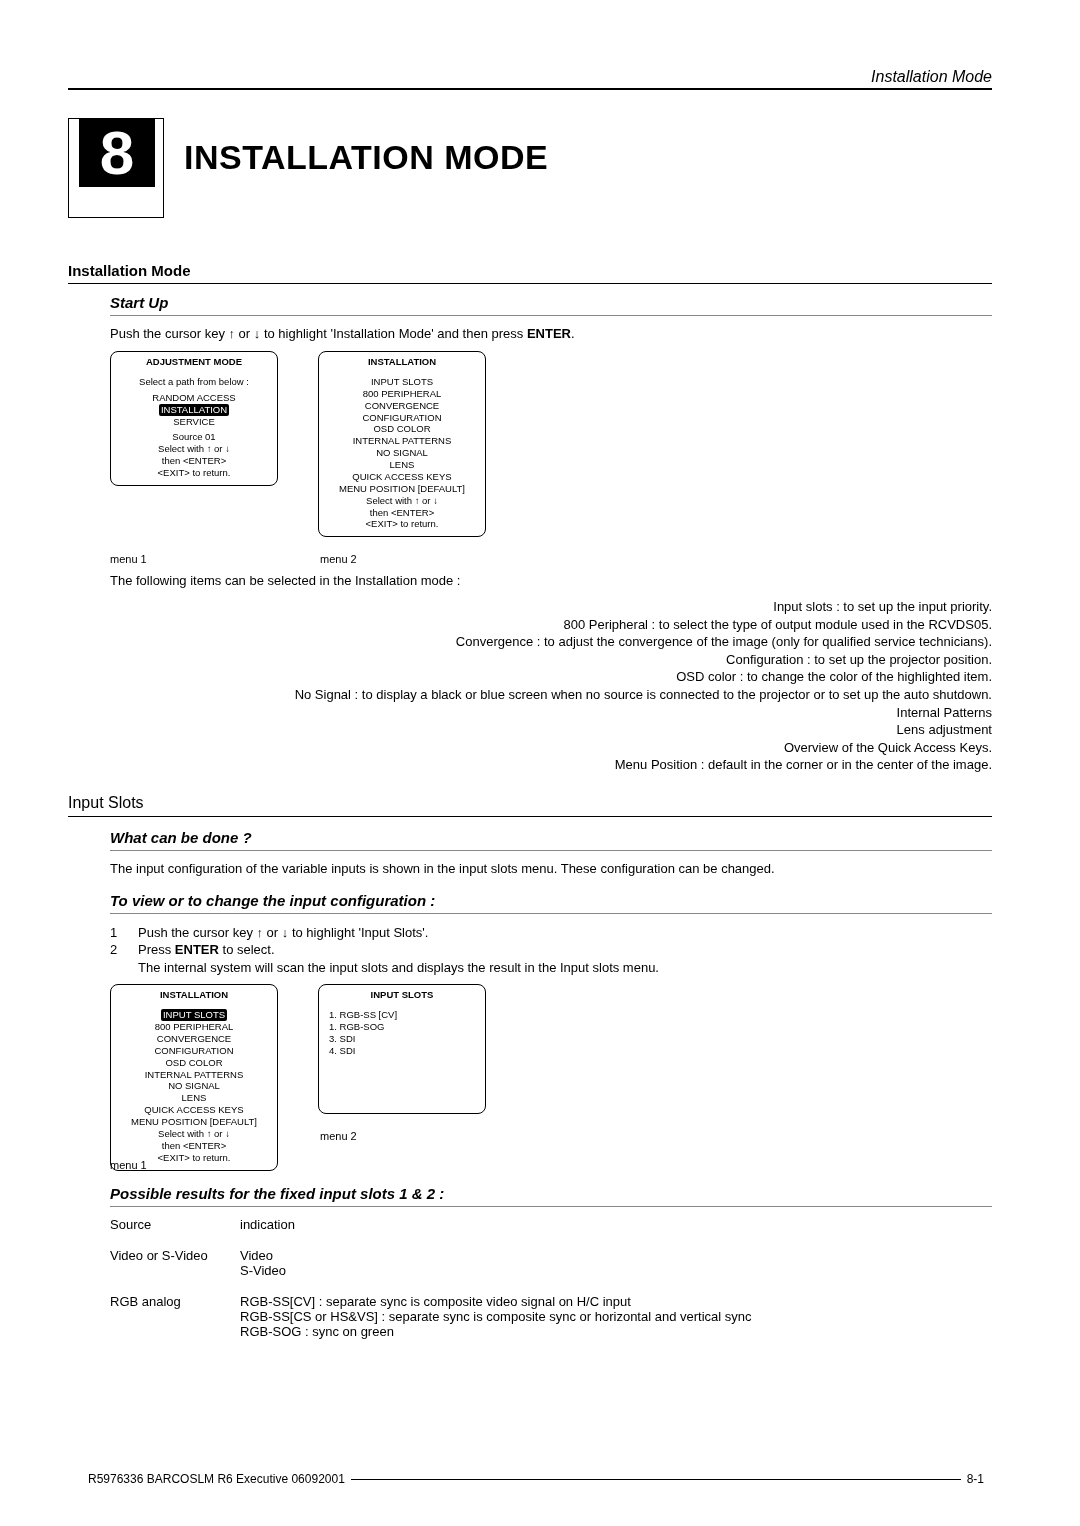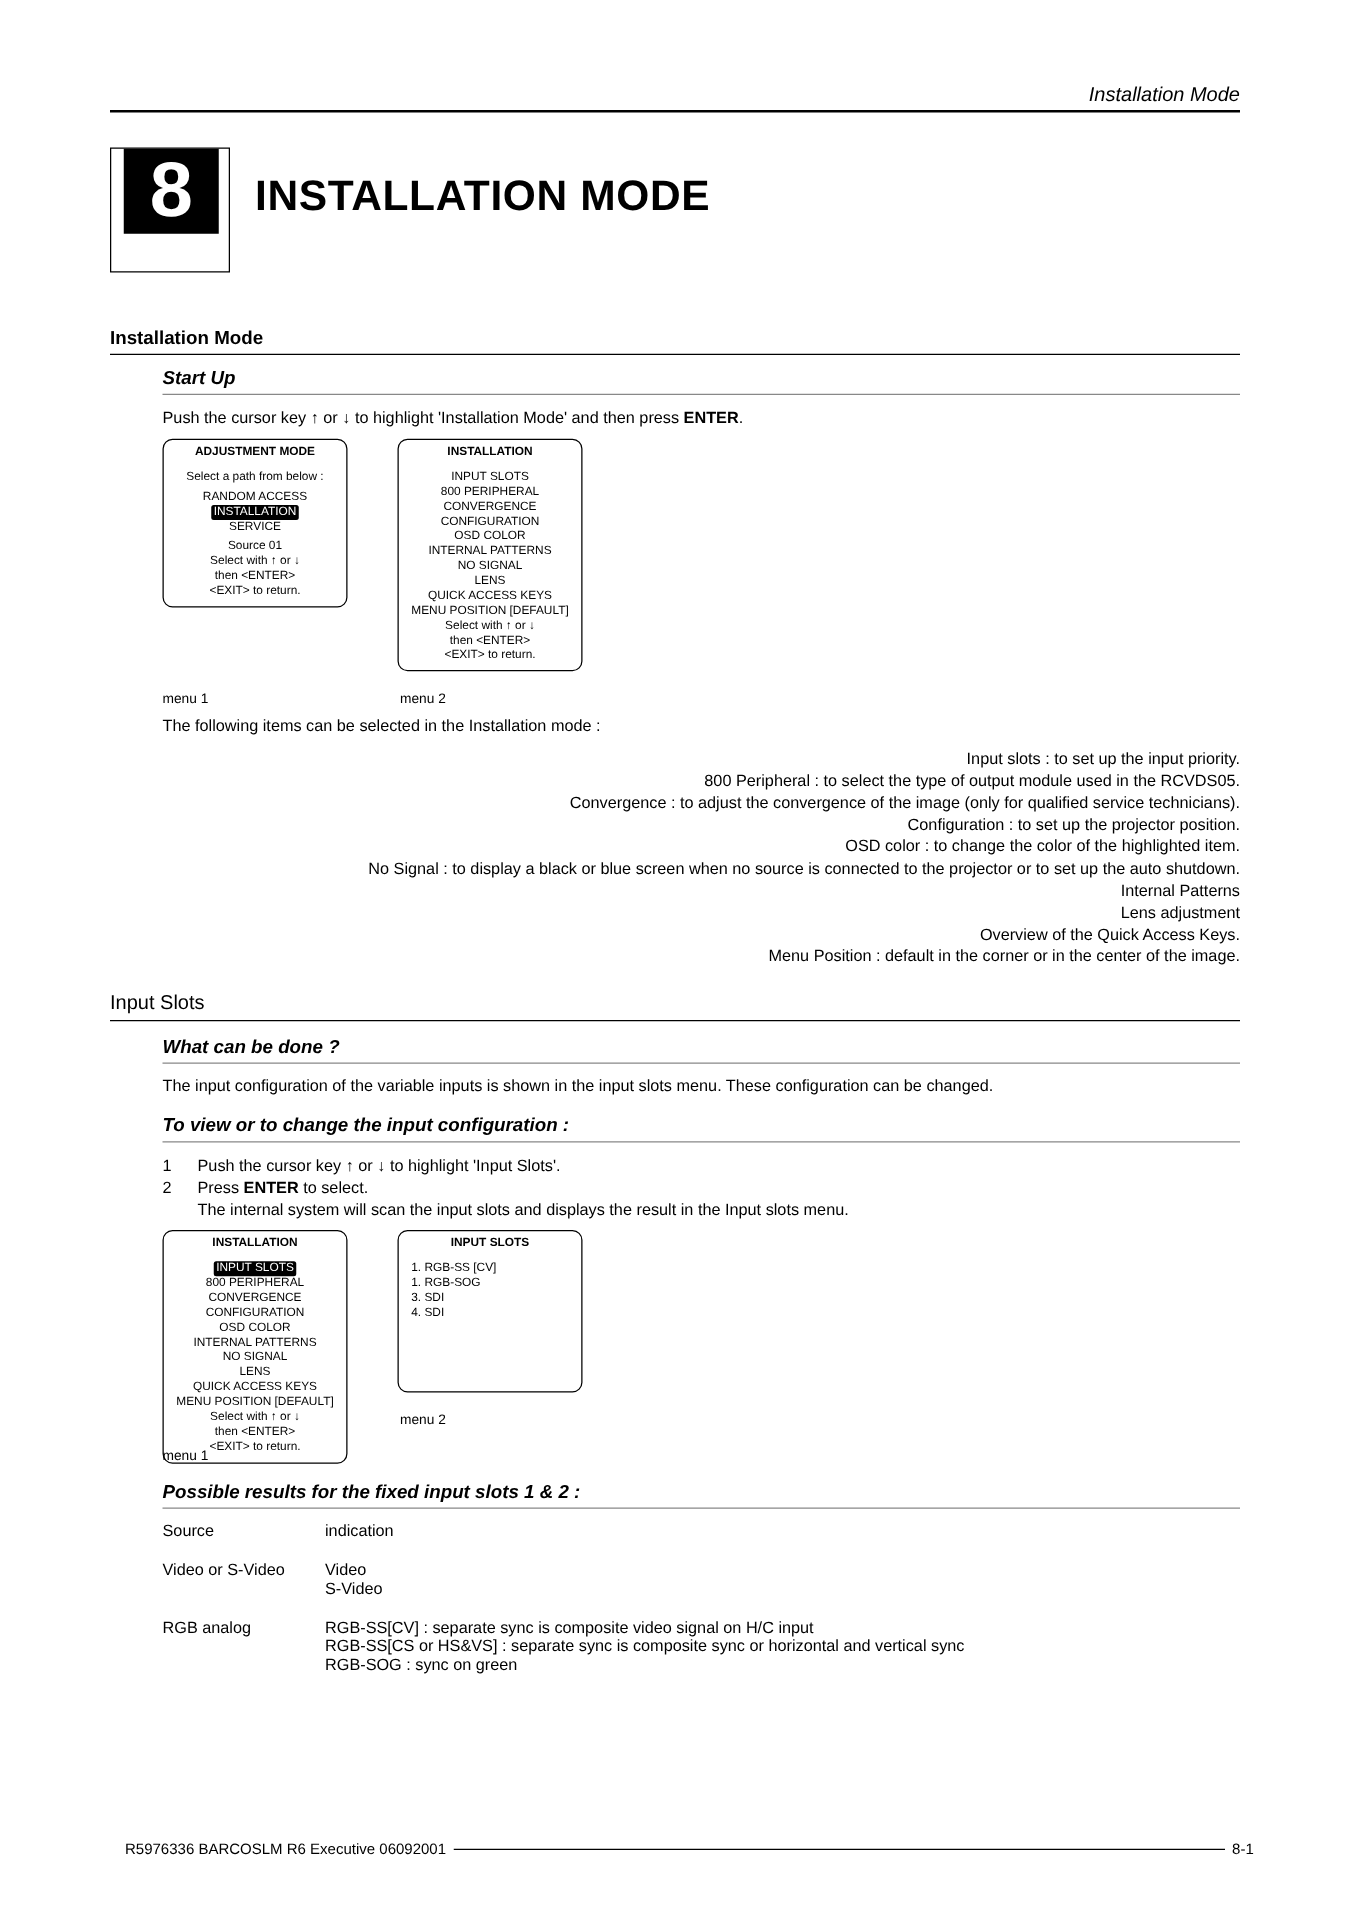--- a/index.html
+++ b/index.html
@@ -5,21 +5,21 @@
   * { box-sizing: border-box; margin: 0; padding: 0; }
   body {
     background: #fff;
     width: 1080px;
     height: 1526px;
     font-family: Arial, Helvetica, sans-serif;
     color: #000;
     position: relative;
   }
   .page {
-    padding: 68px 88px 40px 88px;
+    padding: 68px 88px 40px 68px;
   }
   .header-right {
     text-align: right;
     font-style: italic;
     font-size: 16px;
     margin-bottom: 2px;
   }
   .hr-thick {
     border: none;
     border-top: 2px solid #000;
@@ -90,21 +90,21 @@
   .menu-row {
     display: flex;
     gap: 40px;
     margin-left: 42px;
     margin-bottom: 6px;
     align-items: flex-start;
   }
   .menu-box {
     border: 1.5px solid #000;
     border-radius: 8px;
-    width: 148px;
+    width: 168px;
     padding: 4px 4px 6px 4px;
     text-align: center;
     font-size: 9.5px;
     line-height: 1.25;
   }
   .menu-box .title {
     font-weight: bold;
     margin-bottom: 4px;
   }
   .menu-box .sp { height: 4px; }
@@ -162,25 +162,24 @@
   .table-results .row {
     display: flex;
     margin-bottom: 16px;
   }
   .table-results .col1 { width: 130px; }
   .table-results .col2 { flex: 1; }
   .footer {
     position: absolute;
     bottom: 40px;
     left: 88px;
-    right: 77px;
+    right: 96px;
     font-size: 12px;
     display: flex;
     align-items: center;
-    margin-left: 12px;
   }
   .footer .fline {
     flex: 1;
     height: 1px;
     background: #000;
     margin: 0 6px;
   }
 </style>
 </head>
 <body>

